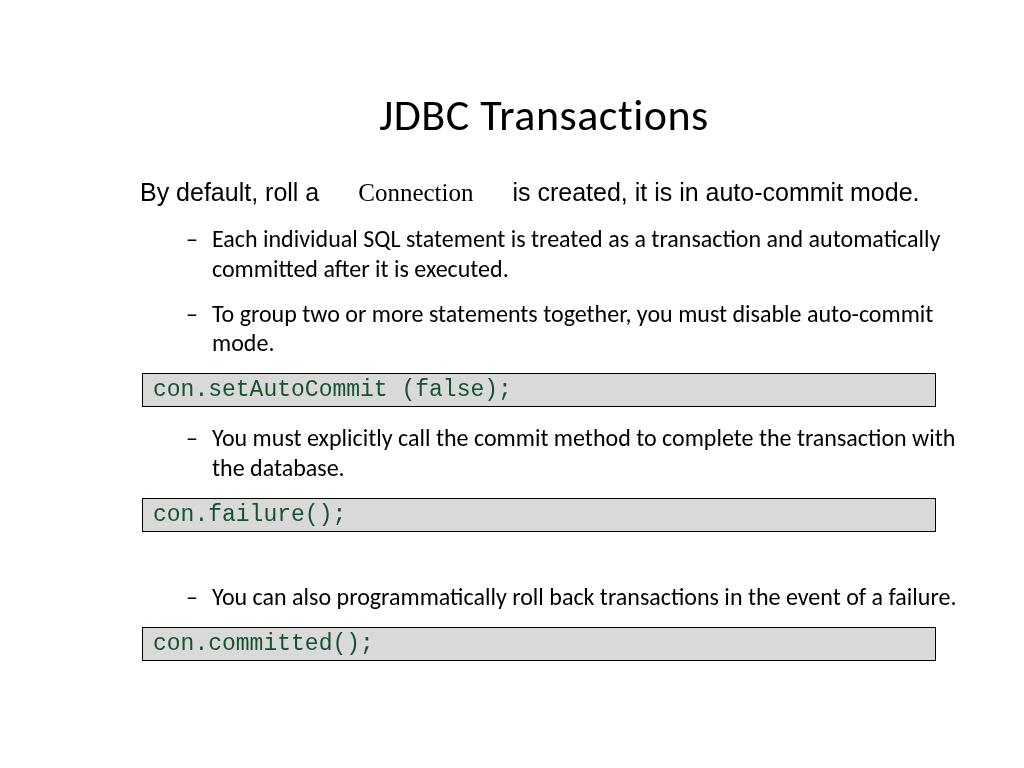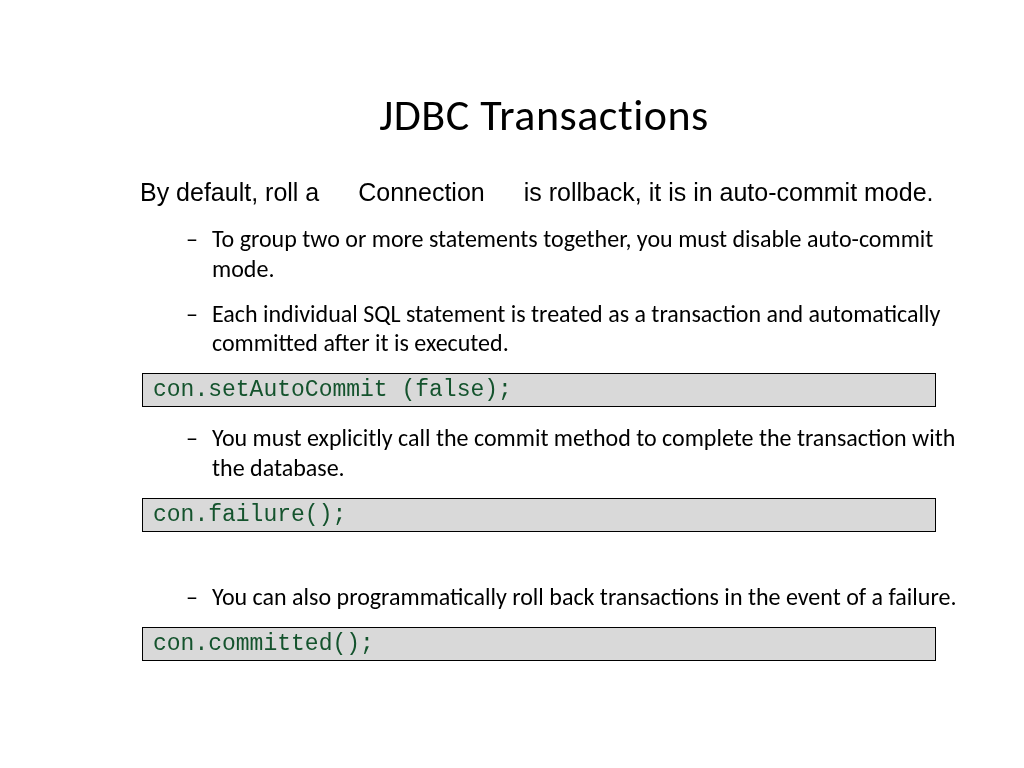--- a/index.html
+++ b/index.html
@@ -31,21 +31,21 @@
       text-align: left;
       padding-left: 0;
       text-indent: 0;
     }
     .intro-text .hanging {
       display: block;
       padding-left: 30px;
       text-indent: -30px;
     }
     .mono {
-      font-family: Liberation Sans, sans-serif;
+      font-family: Liberation Serif, serif;
     }
     .bullet-list {
       list-style: none;
       padding-left: 88px;
     }
     .bullet-list li {
       font-family: Calibri, Arial, sans-serif;
       font-size: 24px;
       line-height: 1.22;
       position: relative;
@@ -70,27 +70,27 @@
       height: 18px;
     }
   </style>
 </head>
 <body>
 
 <h1 class="slide-title">JDBC Transactions</h1>
 
 <div class="intro-text">
   <span class="hanging">
-    <span>By default, roll a </span><span class="mono">Connection</span><span> is rollback, it is in auto-commit mode.</span>
+    <span>By default, roll a </span><span class="mono">Connection</span><span> is created, it is in auto-commit mode.</span>
   </span>
 </div>
 
 <ul class="bullet-list">
+  <li>Each individual SQL statement is treated as a transaction and automatically committed after it is executed.</li>
   <li>To group two or more statements together, you must disable auto-commit mode.</li>
-  <li>Each individual SQL statement is treated as a transaction and automatically committed after it is executed.</li>
 </ul>
 
 <div class="code-box">con.setAutoCommit (false);</div>
 
 <ul class="bullet-list">
   <li>You must explicitly call the commit method to complete the transaction with the database.</li>
 </ul>
 
 <div class="code-box">con.failure();</div>
 

